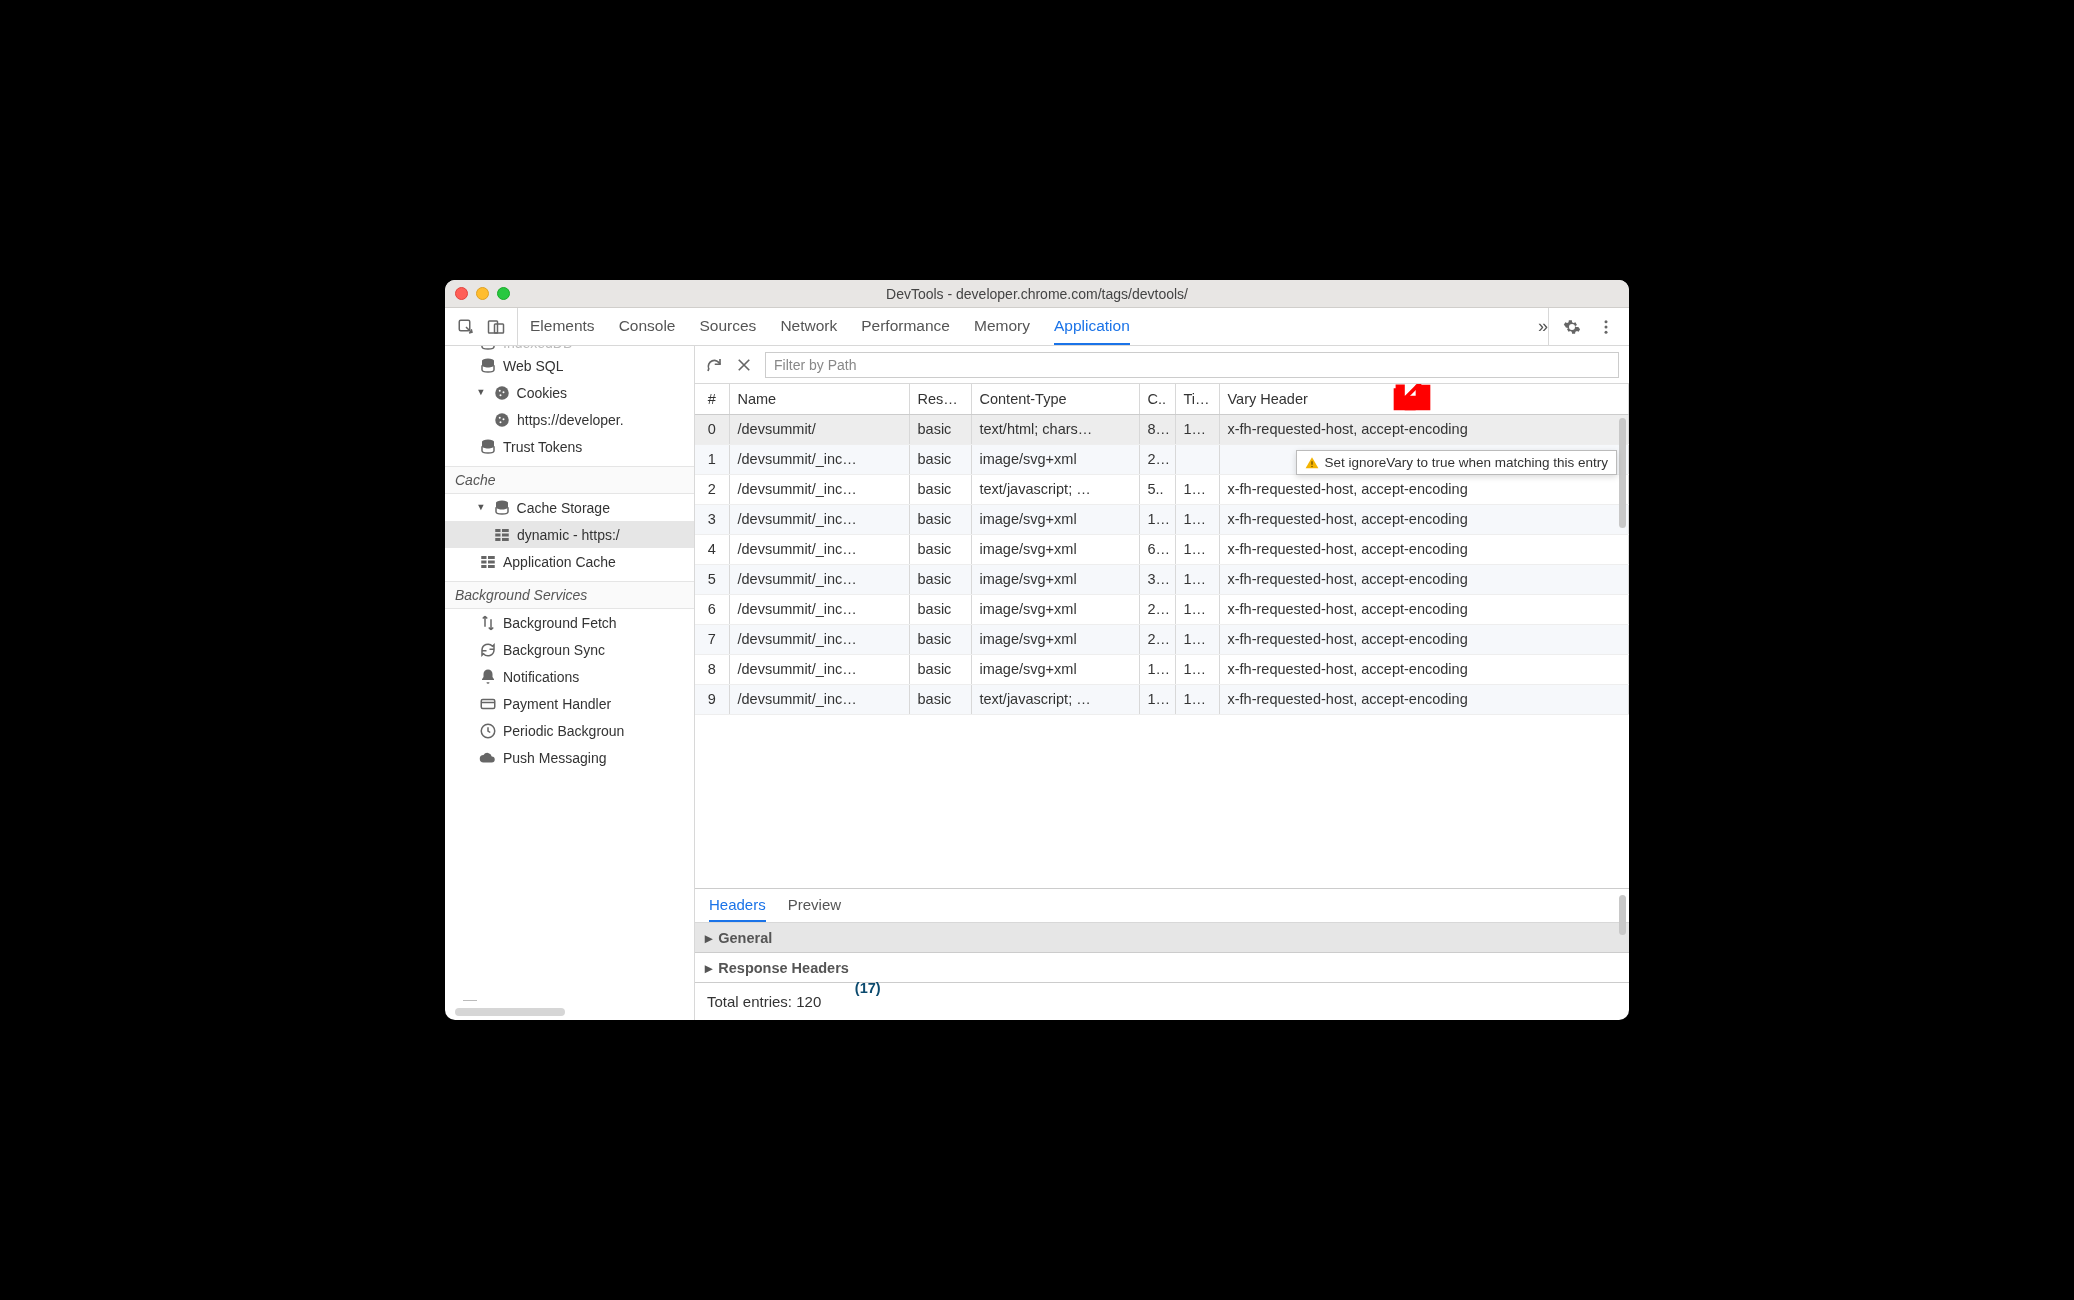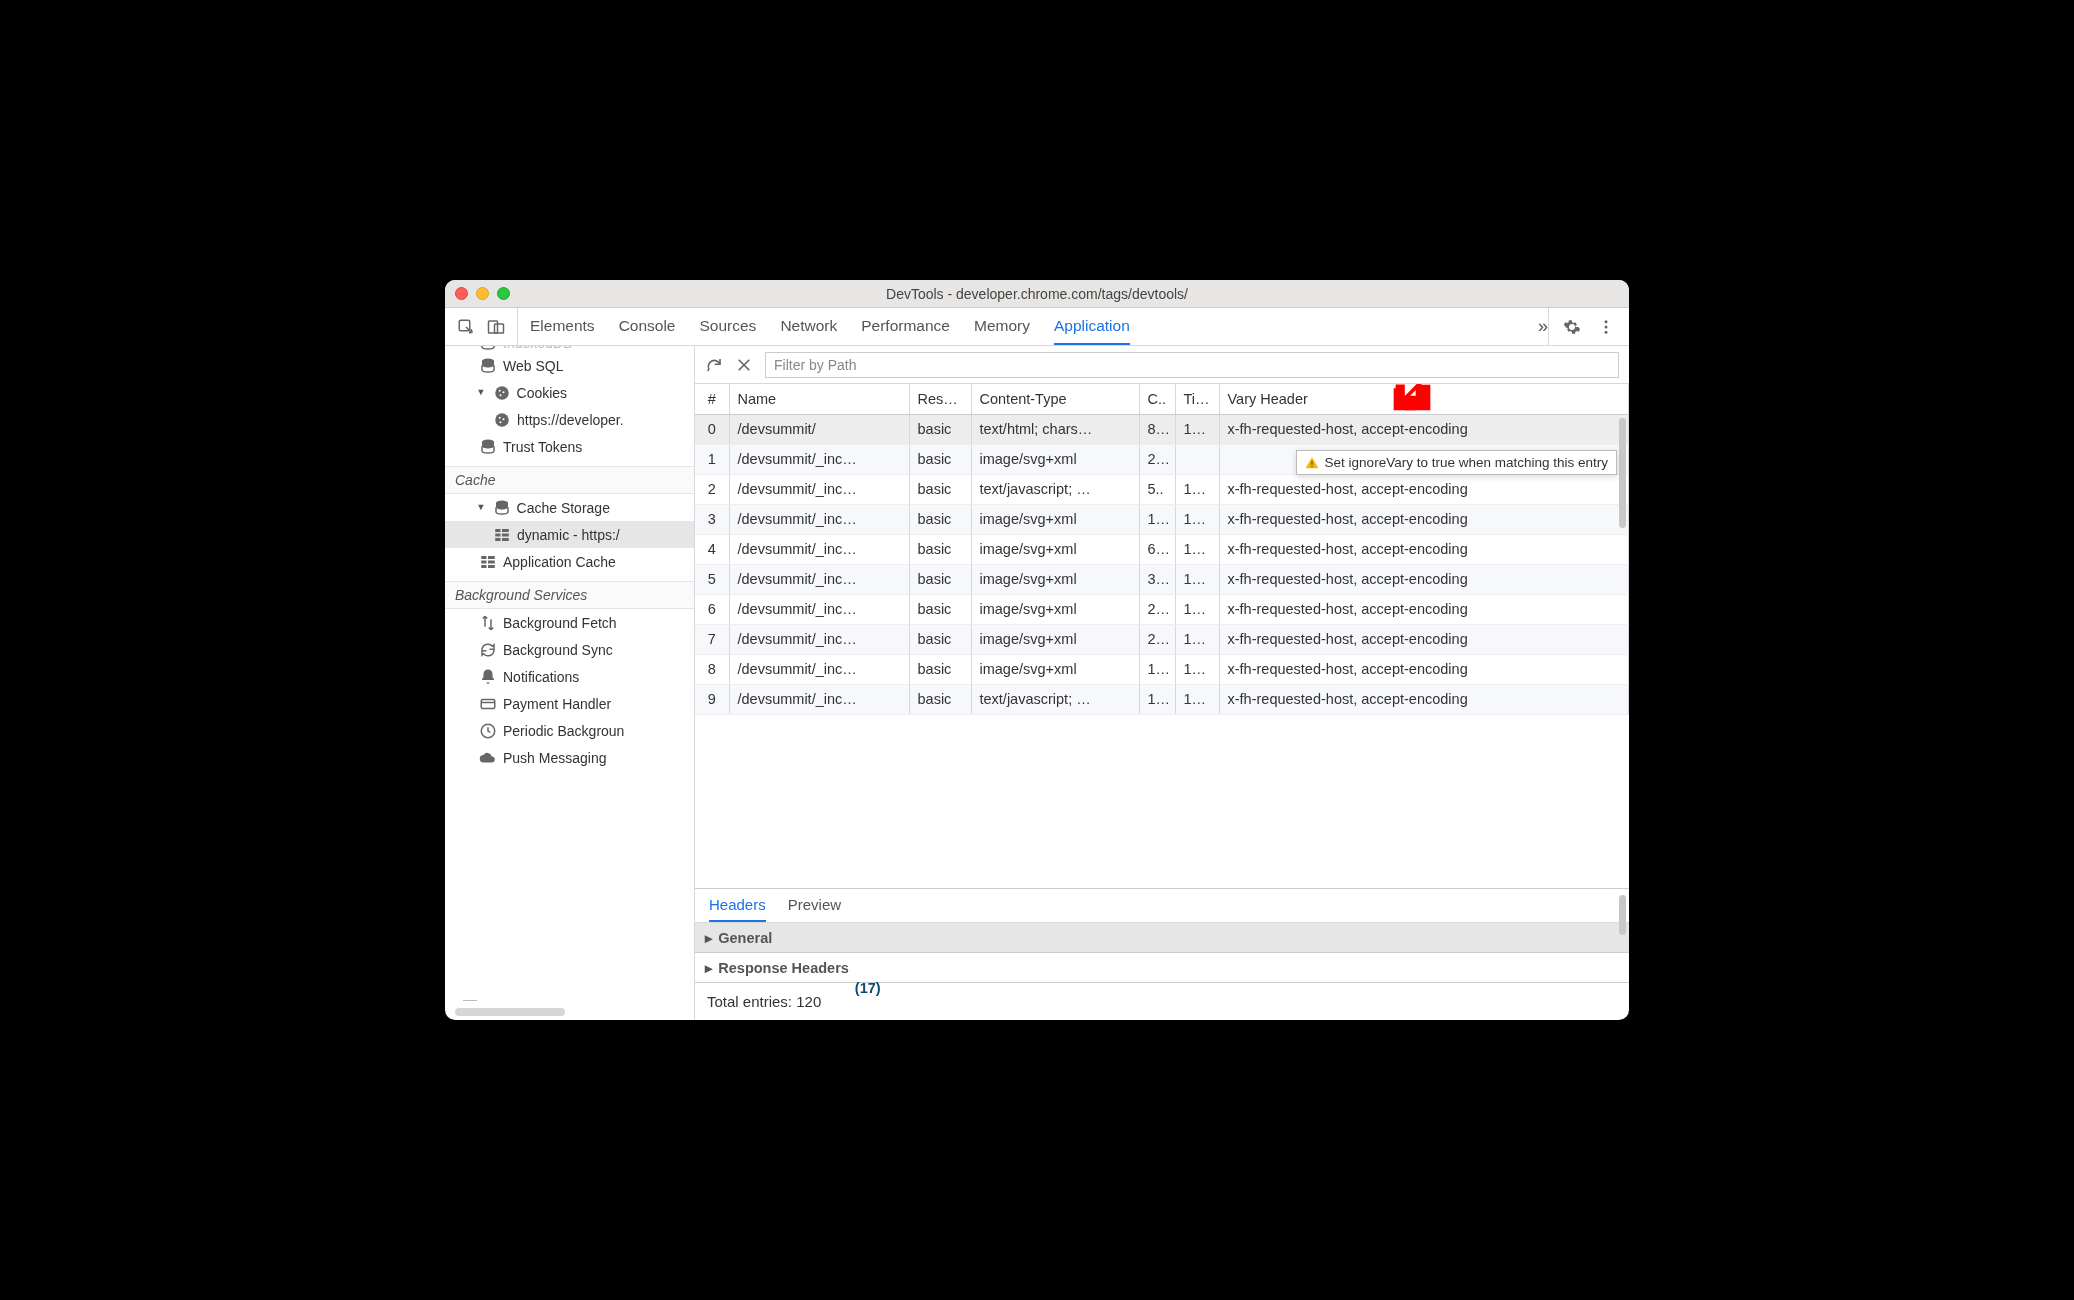--- a/index.html
+++ b/index.html
@@ -436,21 +436,21 @@
               </svg>
             </span>
             <span class="label">Background Fetch</span>
           </div>
           <div class="tree-row l1">
             <span class="glyph">
               <svg viewBox="0 0 24 24" fill="none" stroke="currentColor" stroke-width="2">
                 <path d="M4 12a8 8 0 0114-5l2-2v6h-6M20 12a8 8 0 01-14 5l-2 2v-6h6"></path>
               </svg>
             </span>
-            <span class="label">Background Sync</span>
+            <span class="label">Backgroun Sync</span>
           </div>
           <div class="tree-row l1">
             <span class="glyph">
               <svg viewBox="0 0 24 24" fill="currentColor">
                 <path d="M12 2a6 6 0 00-6 6v4l-2 3v1h16v-1l-2-3V8a6 6 0 00-6-6zM10 19a2 2 0 004 0"></path>
               </svg>
             </span>
             <span class="label">Notifications</span>
           </div>
           <div class="tree-row l1">

